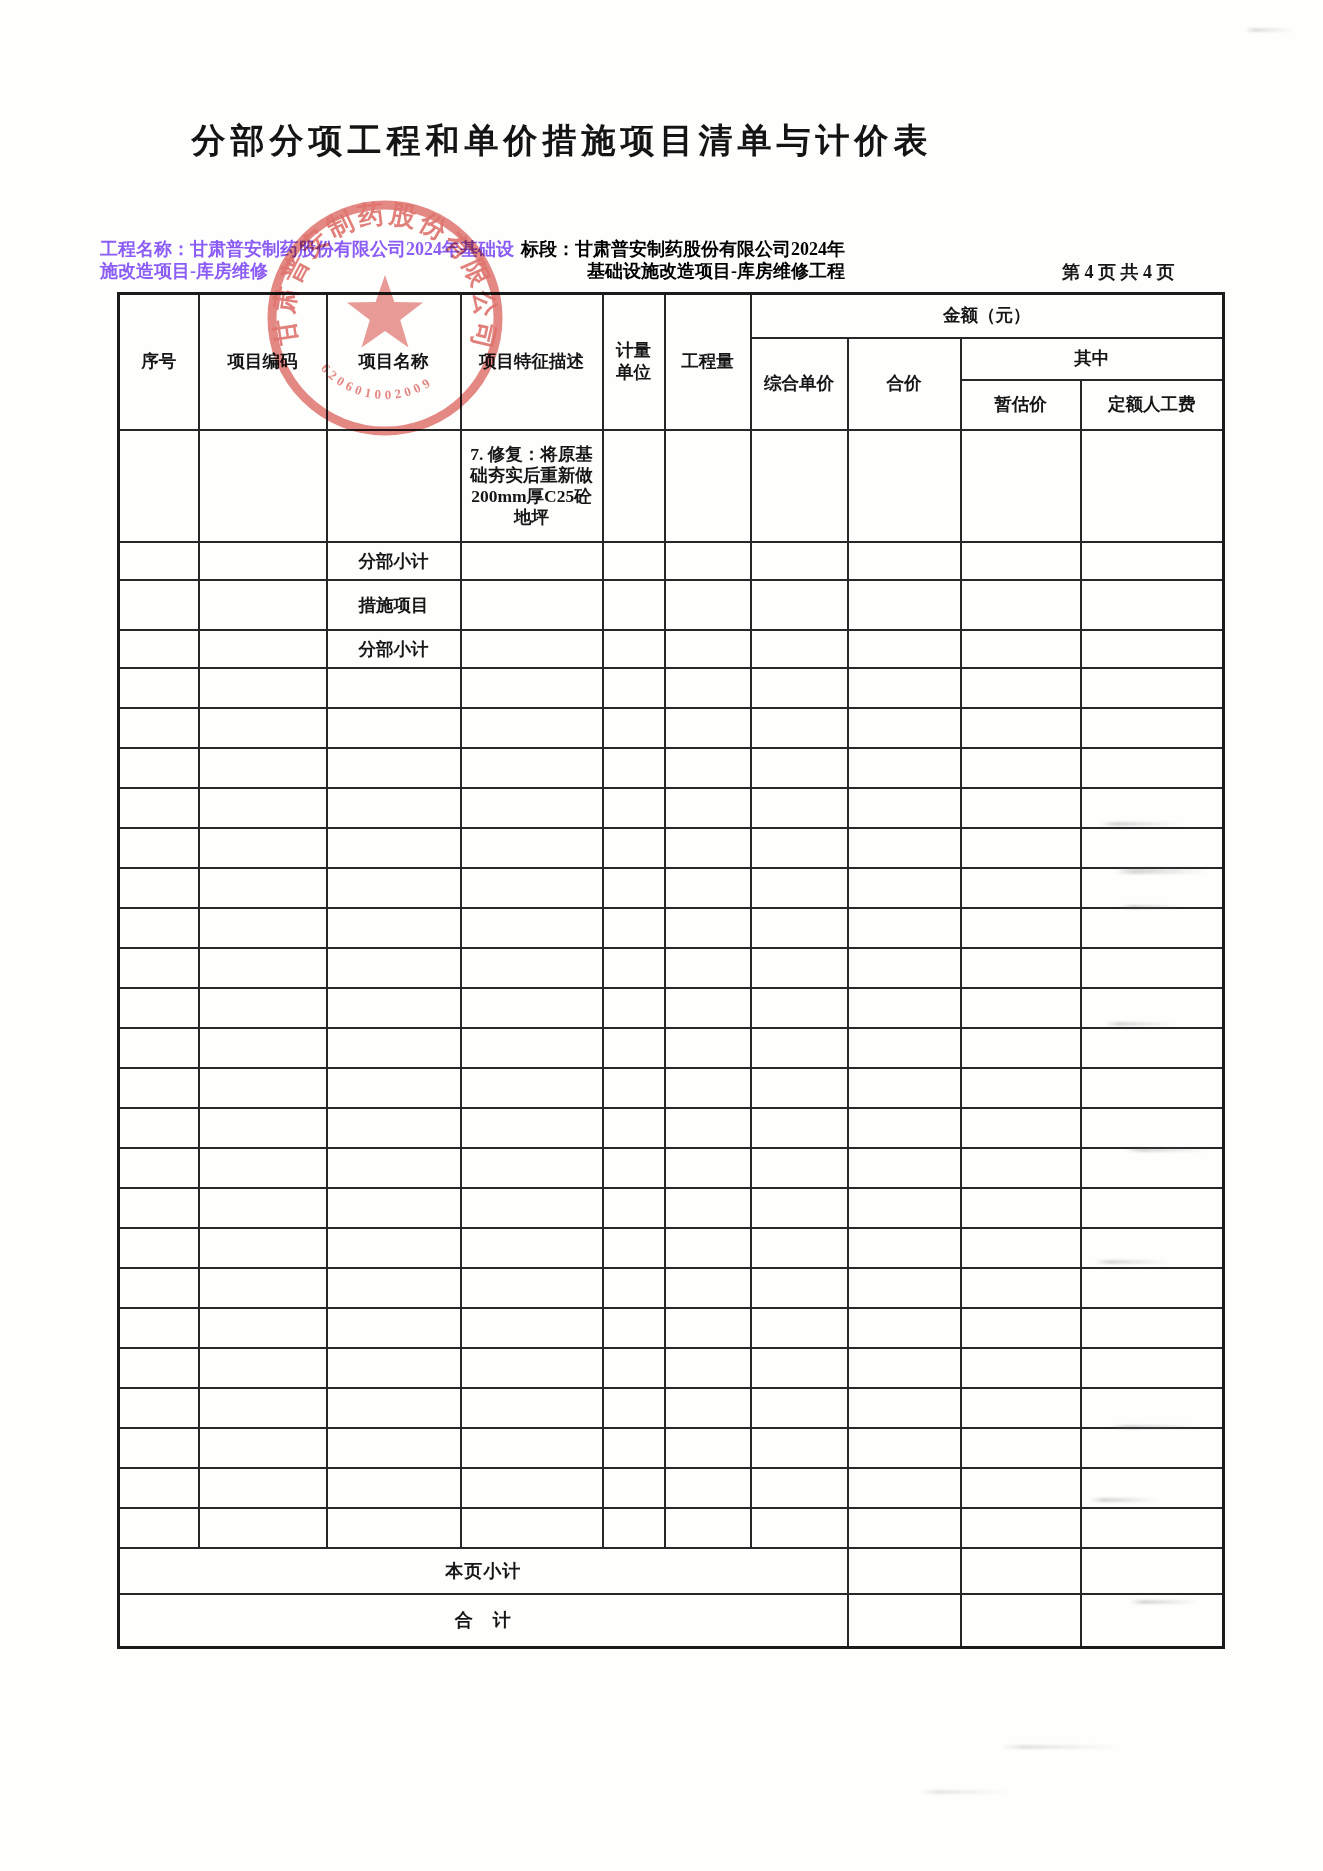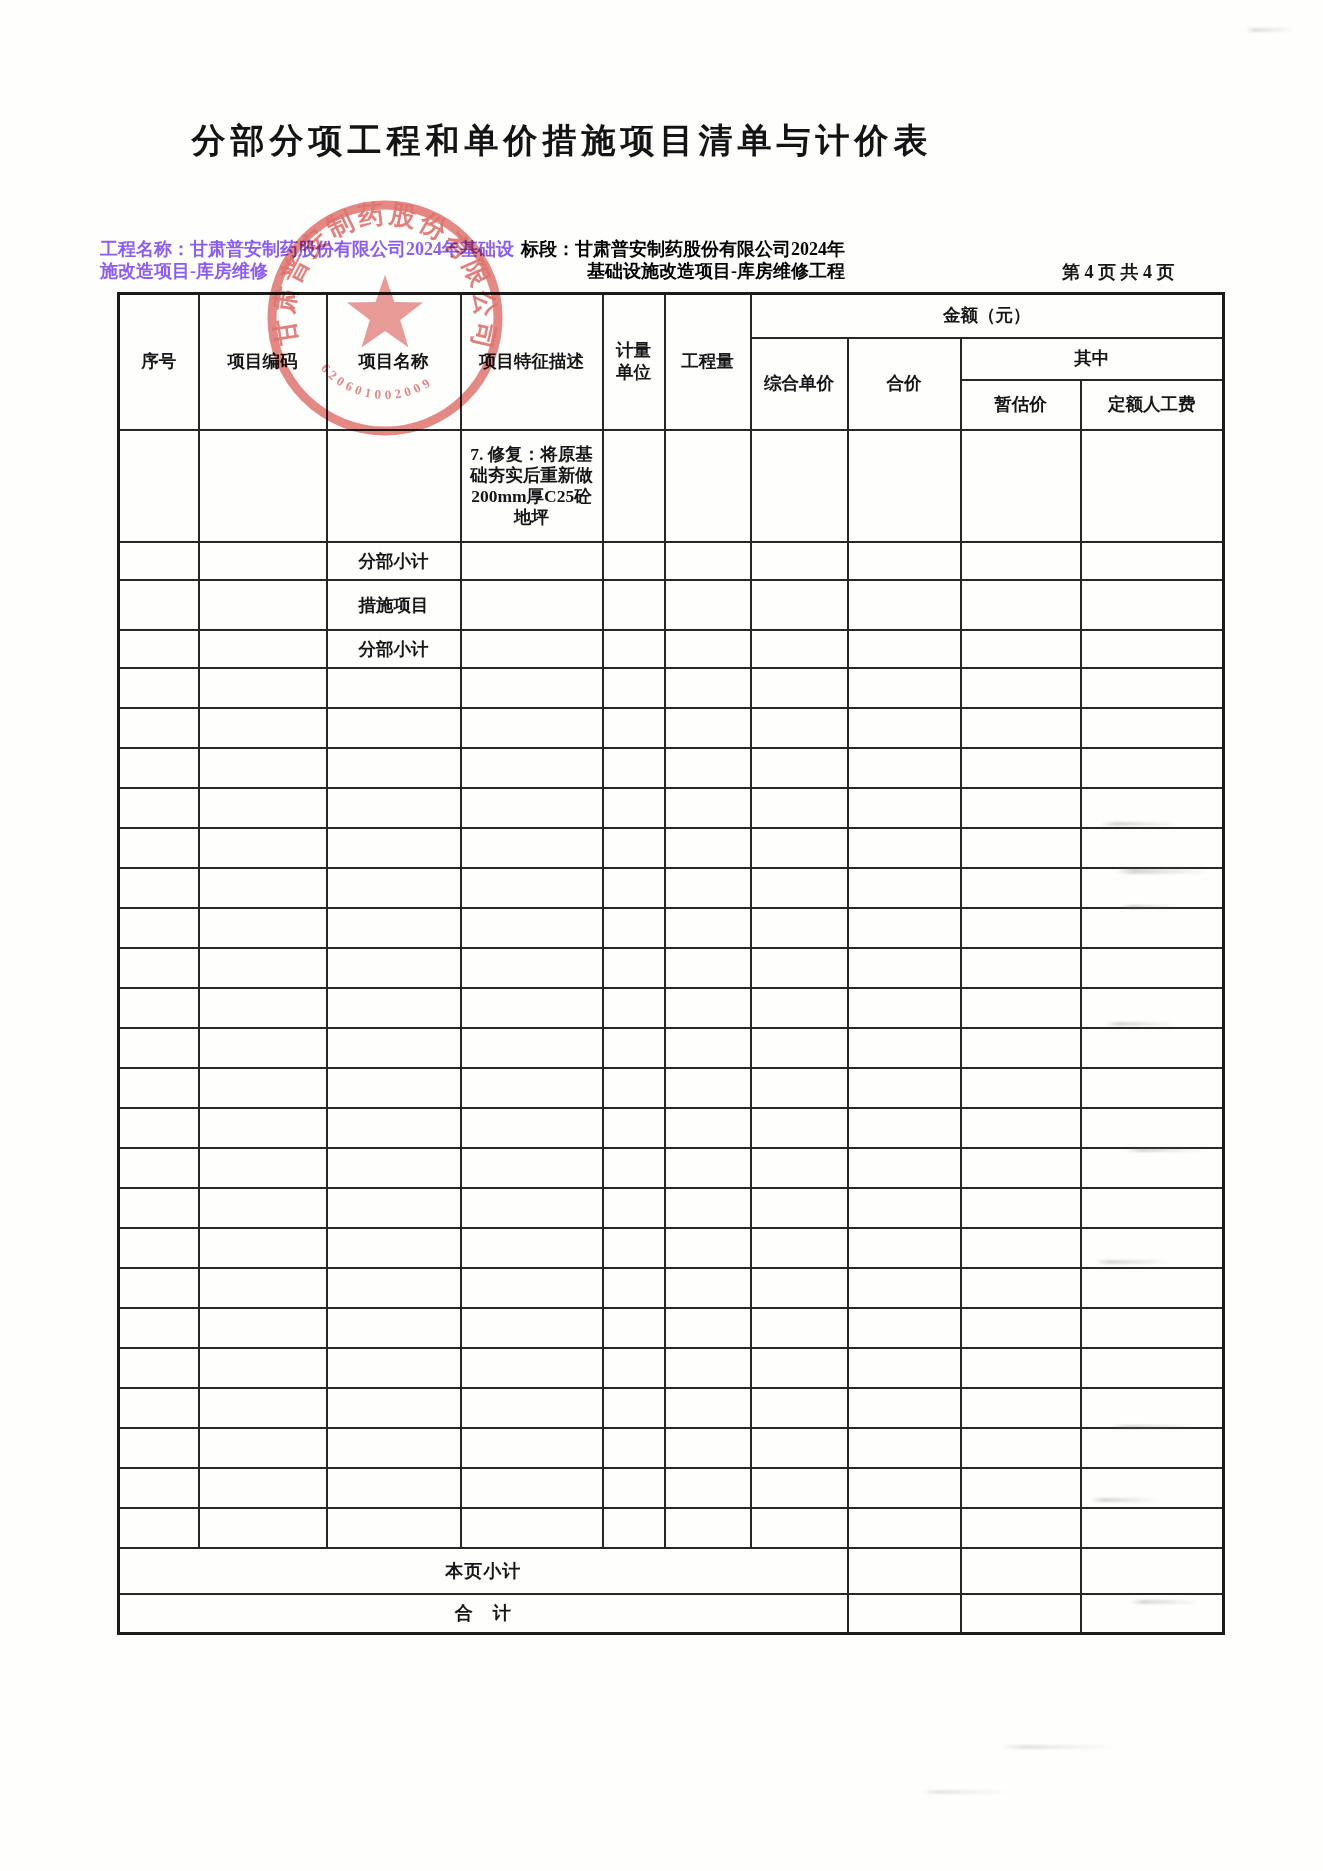--- a/index.html
+++ b/index.html
@@ -418,21 +418,21 @@
           <td></td>
           <td></td>
           <td></td>
         </tr>
         <tr style="height: 46px;">
           <td class="summary-label" colspan="7">本页小计</td>
           <td></td>
           <td></td>
           <td></td>
         </tr>
-        <tr style="height: 40px; padding-left: 28px;">
+        <tr style="height: 54px; padding-left: 28px;">
           <td class="summary-label" colspan="7">合　计</td>
           <td></td>
           <td></td>
           <td></td>
         </tr>
       </tbody>
   </table>
 
   <svg class="stamp" viewBox="0 0 246 246" xmlns="http://www.w3.org/2000/svg">
     <defs>

